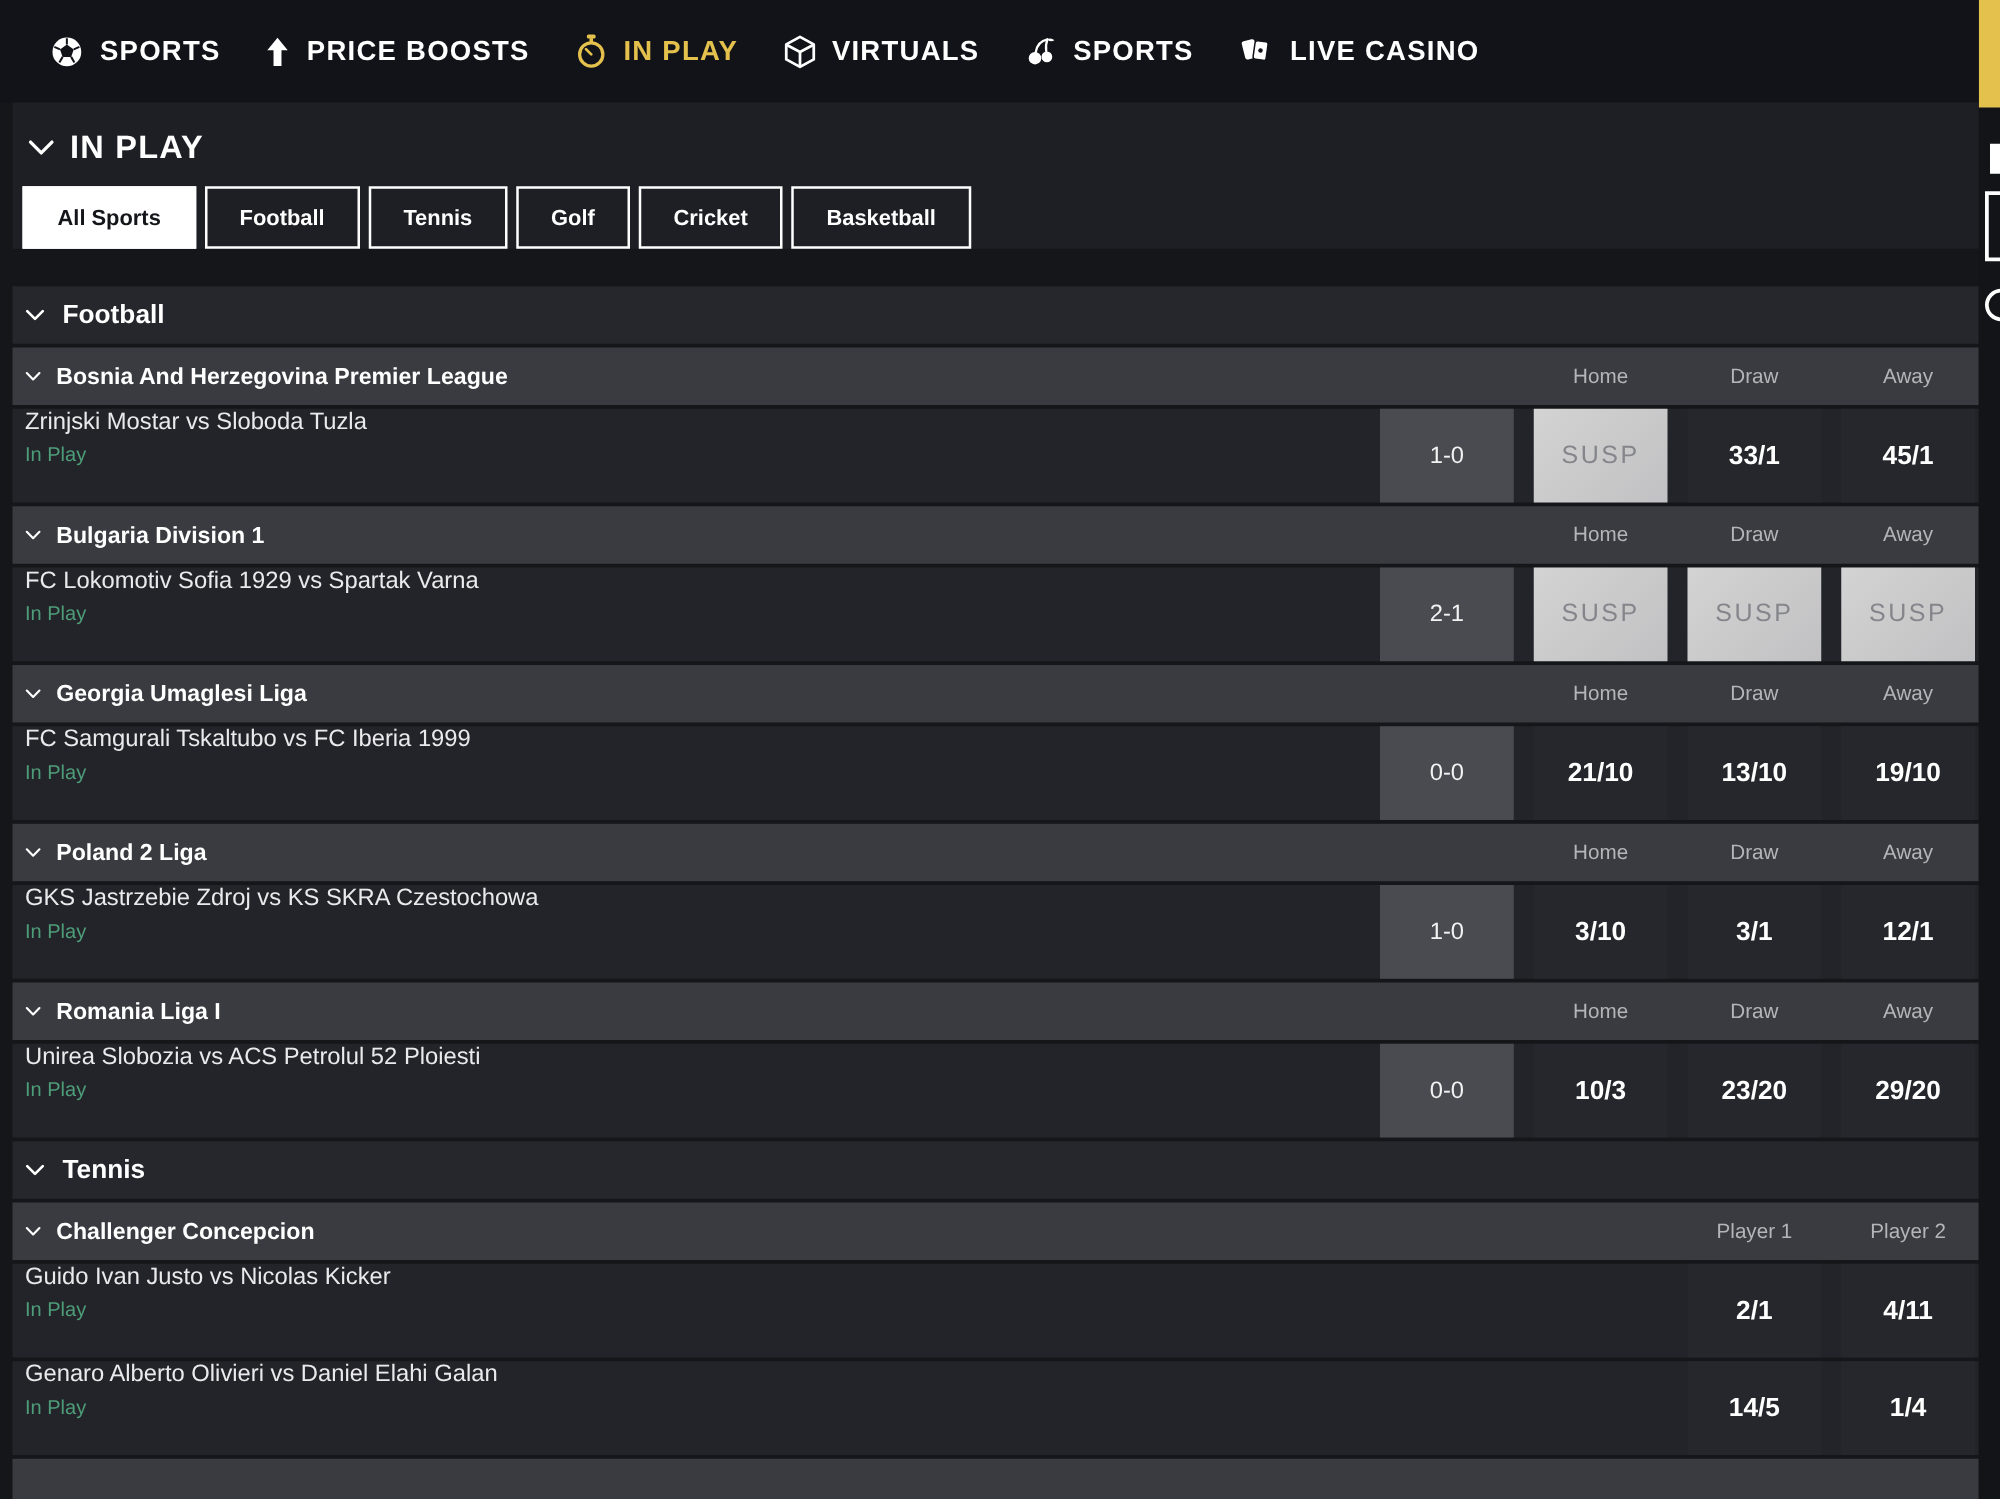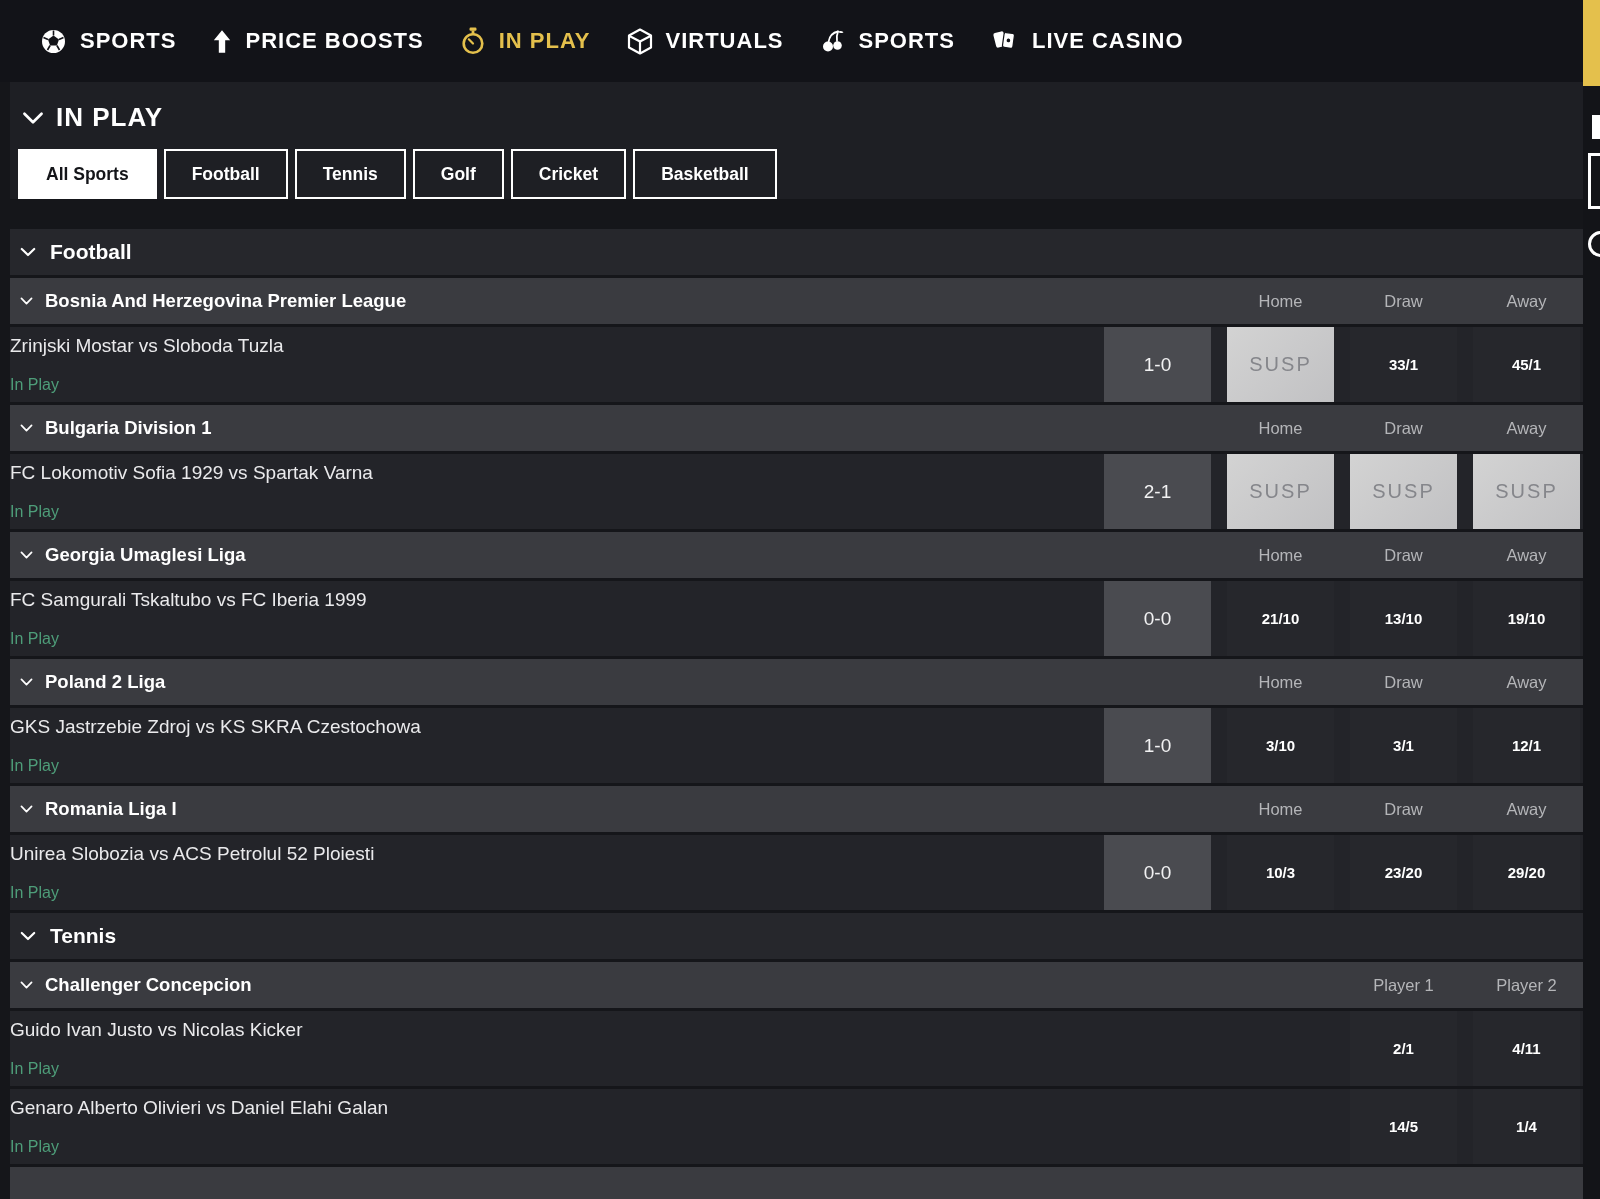--- a/index.html
+++ b/index.html
@@ -28,25 +28,25 @@
   .sec-header{height:46px;background:#26272c;display:flex;align-items:center;gap:14px;
     padding-left:10px;color:#fff;font-size:21px;font-weight:bold;cursor:pointer}
   .league-header{height:46px;background:#3a3b40;display:flex;align-items:center;
     justify-content:space-between;padding-left:10px;cursor:pointer}
   .lh-left{display:flex;align-items:center;gap:12px;color:#fff;font-size:18.5px;font-weight:bold}
   .odds-grid{display:grid;grid-template-columns:repeat(4,107px);gap:16px;margin-right:3px;
     height:100%;align-items:stretch;flex:none}
   .league-header .odds-grid{align-items:center}
   .col-label{text-align:center;color:#b4b5b8;font-size:16.5px;font-weight:400}
   .match-row{height:75px;background:#232429;display:flex;align-items:stretch;justify-content:space-between}
-  .match-info{display:flex;flex-direction:column;justify-content:center;gap:19px;}
+  .match-info{display:flex;flex-direction:column;justify-content:flex-start;gap:7px;padding-left:10px}
   .teams{color:#eaeaec;font-size:19px}
   .status{color:#4e9d79;font-size:16px}
   .cell{display:flex;align-items:center;justify-content:center}
-  .cell.odd{background:#26272c;color:#fff;font-weight:bold;font-size:15px;cursor:pointer}
+  .cell.odd{background:#26272c;color:#fff;font-weight:bold;font-size:21px;cursor:pointer}
   .cell.score{background:#4a4b50;color:#f2f2f3;font-size:19px;font-weight:400}
   .cell.susp{background:linear-gradient(135deg,#d3d3d3,#c1c1c3);color:#85868b;font-weight:400;
     letter-spacing:2px;font-size:20px;cursor:default}
   .cutoff-bar{height:46px;background:#3a3b40}
   
   .edge-panel{position:absolute;top:0;right:0;width:17px;height:1199px;background:#131418;
     overflow:hidden;z-index:50}
   .edge-yellow{position:absolute;top:0;right:0;width:17px;height:86px;background:#e4c04c;cursor:pointer}
   .edge-bar{position:absolute;top:115px;right:0;width:8px;height:24px;background:#fff}
   .edge-box{position:absolute;top:153px;right:-4px;width:16px;height:56px;border:3px solid #fff}

